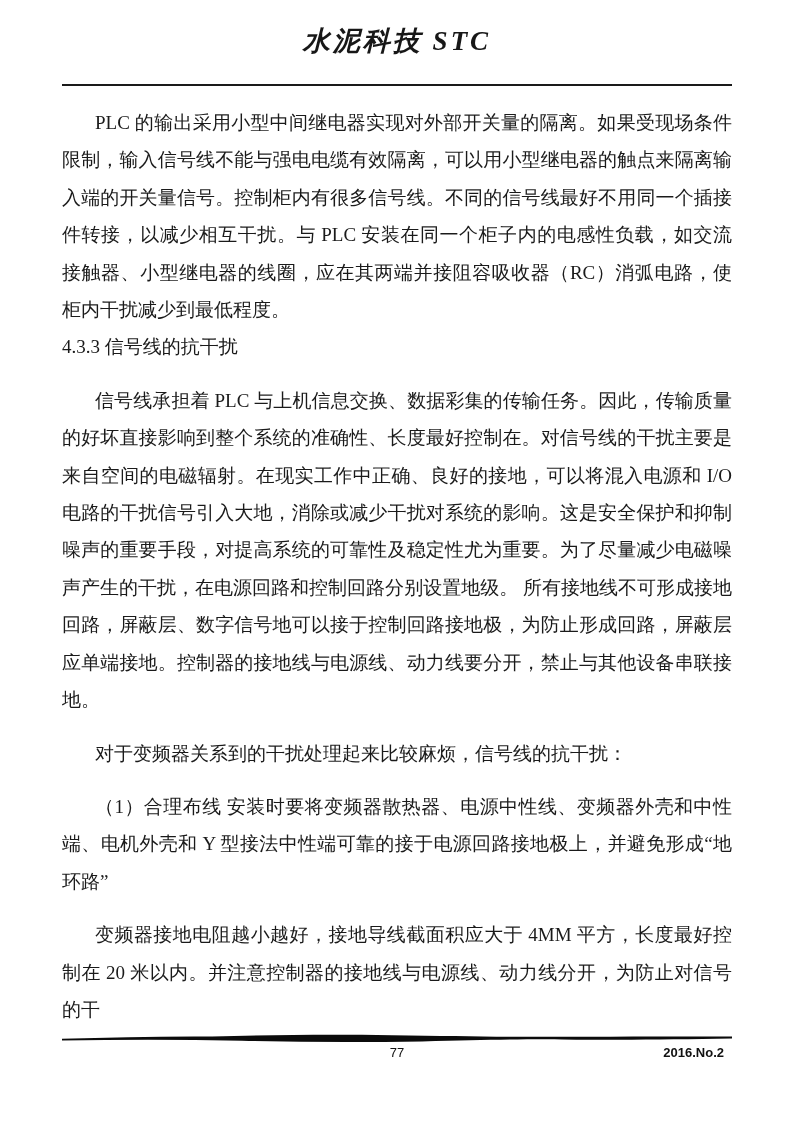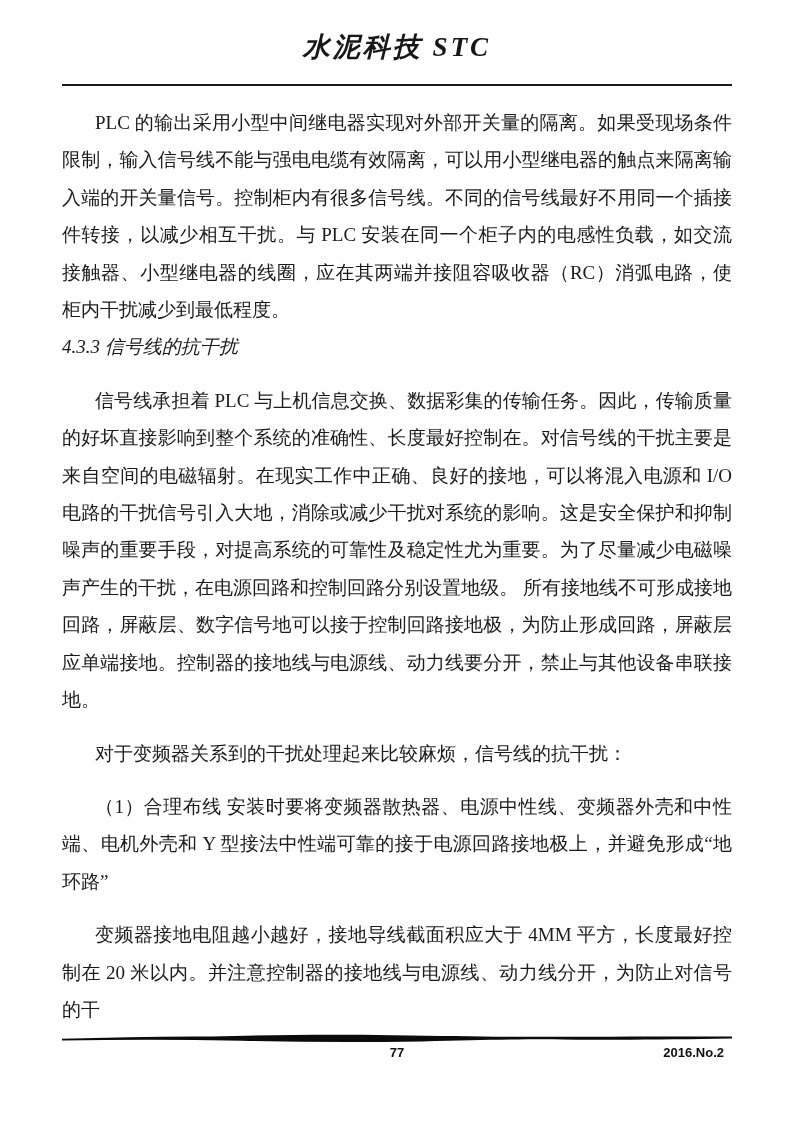--- a/index.html
+++ b/index.html
@@ -16,21 +16,21 @@
     position: absolute;
     left: 62px;
     top: 0;
     width: 670px;
     height: 86px;
     box-sizing: border-box;
     border-bottom: 2.5px solid #1a1a1a;
     display: flex;
     align-items: flex-end;
     justify-content: center;
-    padding-bottom: 19px;
+    padding-bottom: 25px;
   }
   .journal-title {
     font-size: 27px;
     font-style: italic;
     font-weight: 600;
     letter-spacing: 3px;
     white-space: nowrap;
   }
   .body-block {
     position: absolute;
@@ -39,41 +39,40 @@
     width: 670px;
   }
   .body-block p {
     margin: 0;
     font-size: 19px;
     line-height: 37.4px;
     text-align: justify;
     color: #1a1a1a;
   }
   p.indent { text-indent: 33px; margin-top: 16px; }
-  p.heading { text-indent: 0; font-style: italic; }
+  p.heading { text-indent: 0; }
   .footer {
     position: absolute;
     left: 62px;
     top: 1032px;
     width: 670px;
   }
   .footer-rule-svg { display: block; width: 670px; height: 12px; }
   .footer-row {
     position: relative;
     height: 20px;
     margin-top: 1px;
     font-family: "Liberation Sans", "DejaVu Sans", sans-serif;
     font-size: 13px;
     color: #111111;
   }
   .page-num {
     position: absolute;
     left: 0; right: 0;
     text-align: center;
-    font-weight: bold;
   }
   .issue {
     position: absolute;
     right: 8px;
     top: 0;
     font-weight: 600;
   }
 </style>
 </head>
 <body>

